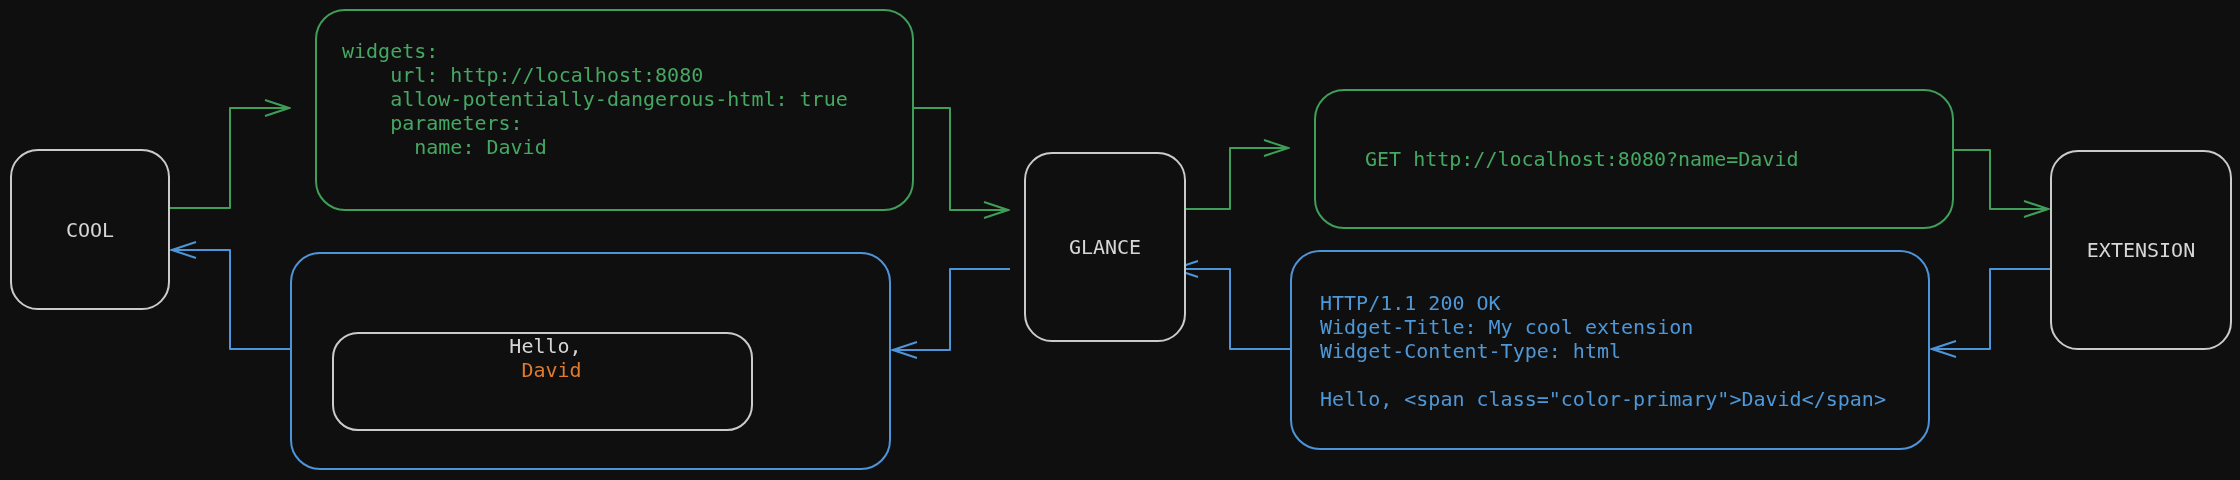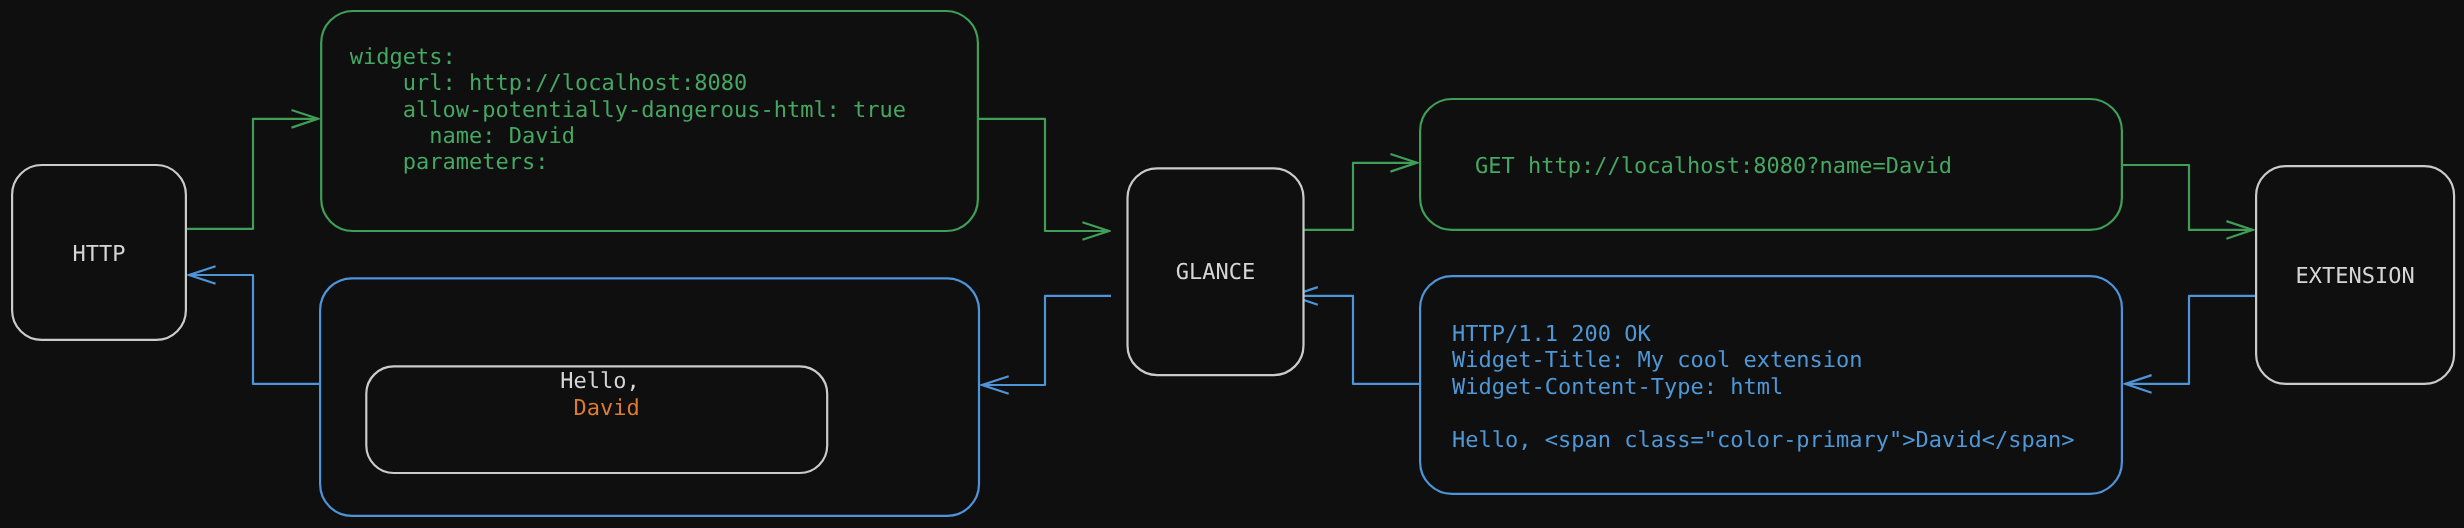--- a/index.html
+++ b/index.html
@@ -30,26 +30,26 @@
     justify-content: center;
     color: #d6d6d6;
   }
   .codebox {
     position: absolute;
     box-sizing: border-box;
     border: 2px solid;
     border-radius: 30px;
     background: #0f0f0f;
   }
-  .codebox.green { border-color: var(--green, #3f9e58); color: var(--green-text, #45a862); }
+  .codebox.green { border-color: var(--green, #3f9e58); color: var(--green-text, #45a862); margin-left: 24px; }
   .codebox.blue  { border-color: var(--blue, #4e94d8);  color: var(--blue-text, #4e98d8); padding-left: 28px; }
   .code-line { white-space: pre; min-height: 24px; }
 
   .config-box   { left: 291px; top: 9px;   width: 599px; height: 202px; padding: 28px 0 0 25px; }
-  .request-box  { left: 1290px; top: 89px; width: 640px; height: 121px;
+  .request-box  { left: 1290px; top: 89px; width: 640px; height: 140px;
                   display: flex; align-items: center; padding-left: 49px; }
   .response-box { left: 1290px; top: 250px; width: 640px; height: 200px; padding: 39px 0 0 50px; }
 
   .widget-box {
     position: absolute;
     box-sizing: border-box;
     left: 290px; top: 252px; width: 601px; height: 218px;
     border: 2px solid var(--blue, #4e94d8);
     border-radius: 30px;
     background: #0f0f0f;
@@ -88,37 +88,37 @@
     <path class="wire green" d="M 890 108 H 950 V 210 H 1008" marker-end="url(#head-green)"></path>
     <path class="wire green" d="M 1172 209 H 1230 V 148 H 1288" marker-end="url(#head-green)"></path>
     <path class="wire green" d="M 1930 150 H 1990 V 209 H 2048" marker-end="url(#head-green)"></path>
     <path class="wire blue" d="M 2050 269 H 1990 V 349 H 1932" marker-end="url(#head-blue)"></path>
     <path class="wire blue" d="M 1290 349 H 1230 V 269 H 1174" marker-end="url(#head-blue)"></path>
     <path class="wire blue" d="M 1010 269 H 950 V 350 H 893" marker-end="url(#head-blue)"></path>
     <path class="wire blue" d="M 290 349 H 230 V 250 H 172" marker-end="url(#head-blue)"></path>
   </svg>
 
   <div class="node" style="left:10px; top:149px; width:160px; height:161px;">
-    <span>HTTP</span>
+    <span>COOL</span>
   </div>
 
   <div class="node" style="left:1024px; top:152px; width:162px; height:190px;">
     <span>GLANCE</span>
   </div>
 
   <div class="node" style="left:2050px; top:150px; width:182px; height:200px;">
     <span>EXTENSION</span>
   </div>
 
   <div class="codebox green config-box">
     <div class="code-line">widgets:</div>
     <div class="code-line">    url: http://localhost:8080</div>
     <div class="code-line">    allow-potentially-dangerous-html: true</div>
+    <div class="code-line">    parameters:</div>
     <div class="code-line">      name: David</div>
-    <div class="code-line">    parameters:</div>
   </div>
 
   <div class="codebox green request-box">
     <div class="code-line">GET http://localhost:8080?name=David</div>
   </div>
 
   <div class="codebox blue response-box">
     <div class="code-line">HTTP/1.1 200 OK</div>
     <div class="code-line">Widget-Title: My cool extension</div>
     <div class="code-line">Widget-Content-Type: html</div>

